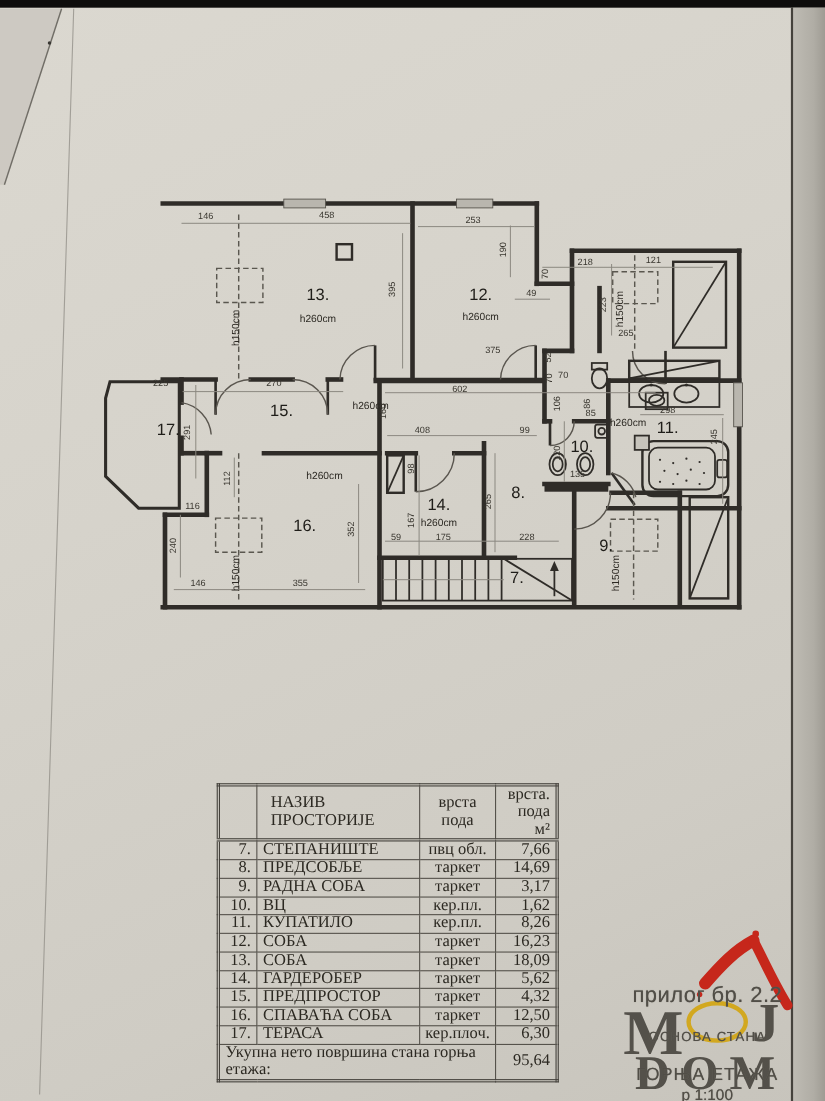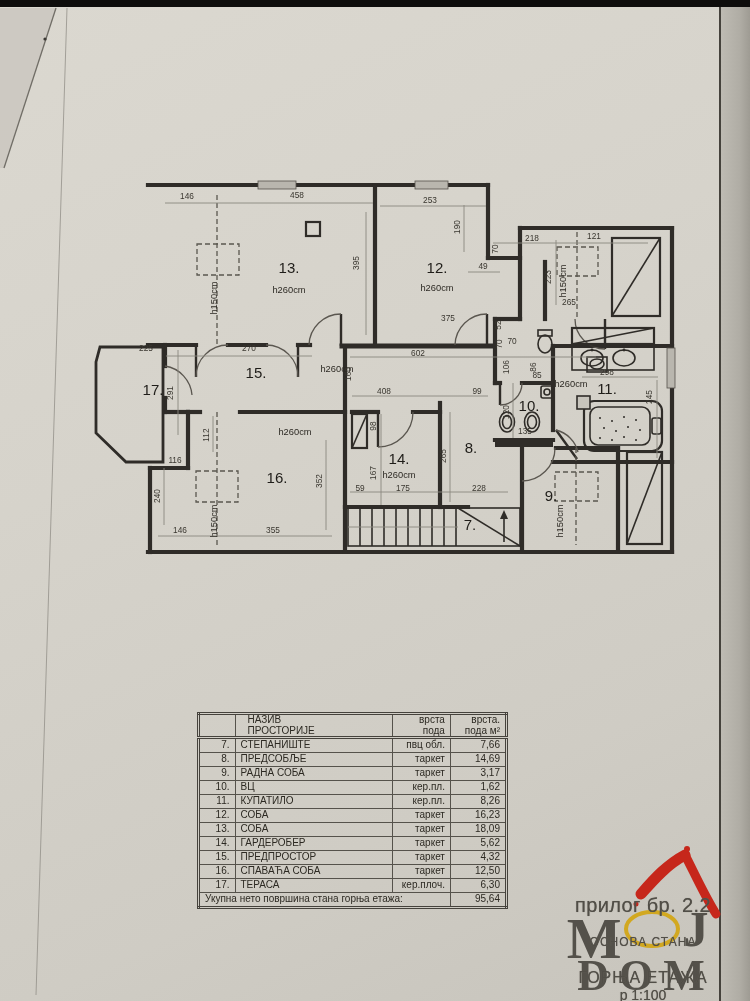--- a/index.html
+++ b/index.html
@@ -24,26 +24,26 @@
   .win{fill:#b9b6ae;stroke:#55524b;stroke-width:.8}
   .room-num{font-family:"Liberation Sans",sans-serif;font-size:15px;fill:#1f1d19}
   .dim{font-family:"Liberation Sans",sans-serif;font-size:8.3px;fill:#39362f}
   .h-label{font-family:"Liberation Sans",sans-serif;font-size:9.3px;fill:#2c2923}
   .logo-letter{font-family:"Liberation Serif",serif;font-weight:700;fill:#37342e;opacity:.8}
 
   
   .table-wrap{position:absolute;left:197px;top:712px;width:311px;z-index:3}
   table.area-table{border-collapse:collapse;width:100%;color:#2c2922;border:3px double #45423c}
   .area-table th,.area-table td{border:1px solid #55524b;padding:0 5px;height:13px;
-      font-size:10px;line-height:1.05;font-family:Liberation Sans, sans-serif}
+      font-size:15px;line-height:1.05;font-family:Liberation Serif, serif}
   .area-table thead th{height:15px;font-weight:normal;vertical-align:middle}
   .area-table thead tr{border-bottom:3px double #45423c}
   .c-num{width:30px;text-align:right}
   .c-name{width:176px;text-align:left;padding-left:6px}
-  .c-type{width:49px;text-align:right}
+  .c-type{width:49px;text-align:center}
   .c-area{width:52px;text-align:right;padding-right:4px}
   thead .c-name{padding-left:12px}
   tfoot td{border-top:3px double #45423c}
   .f-label{text-align:left;padding-right:6px}
 
   
   .stamp{position:absolute;left:540px;top:894px;width:206px;z-index:4;text-align:center;
          color:#514e47;text-shadow:0 0 .7px #6a675f}
   .stamp .s1{font-size:20px;letter-spacing:.4px}
   .stamp .s2{font-size:12px;letter-spacing:1px;margin-top:18px}

